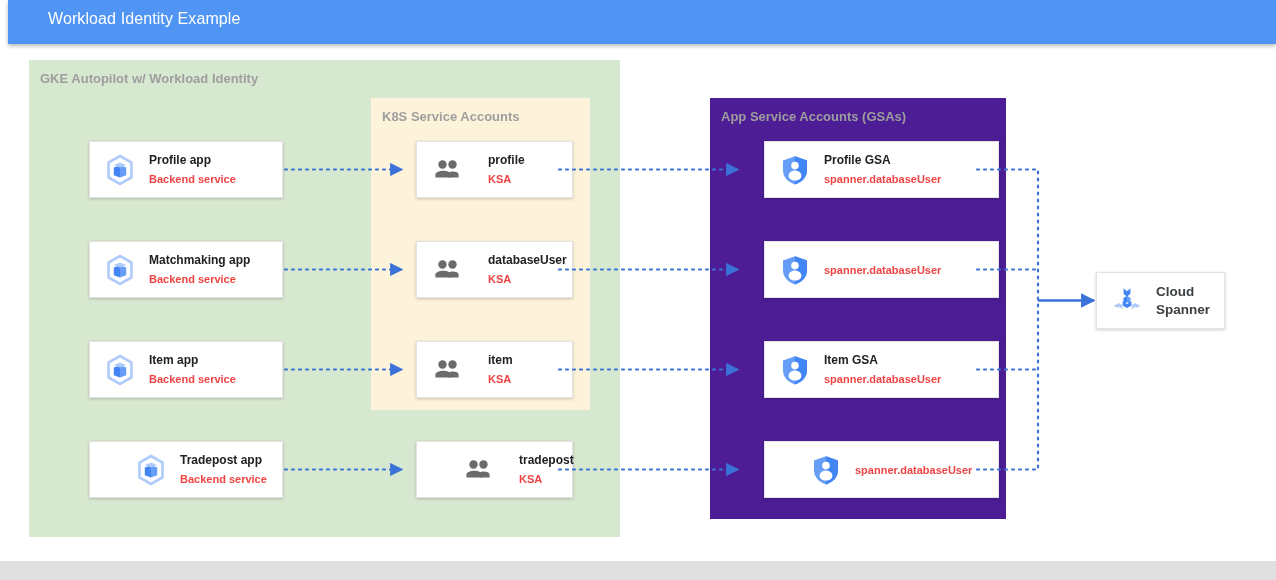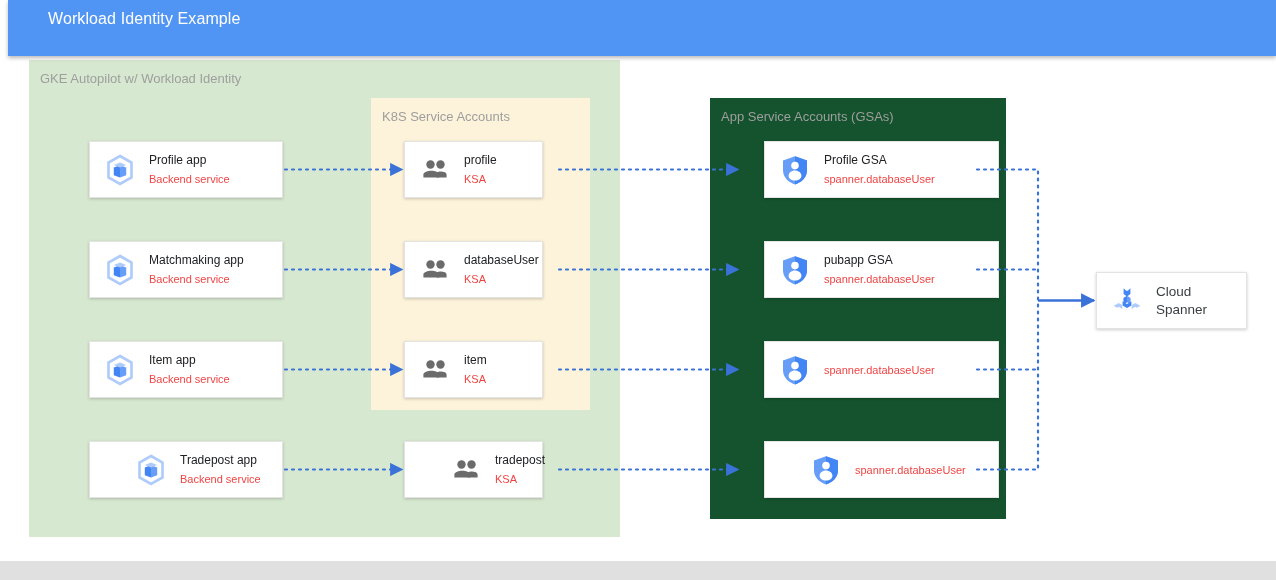--- a/index.html
+++ b/index.html
@@ -15,21 +15,21 @@
     font-family: "Liberation Sans", sans-serif;
     -webkit-font-smoothing: antialiased;
   }
 
   
   #header-bar {
     position: absolute;
     left: 8px;
     top: 0;
     width: 1268px;
-    height: 56px;
+    height: 44px;
     background: #5094F4;
     box-shadow: 0 2px 4px rgba(0,0,0,0.28);
     z-index: 40;
   }
   #header-title {
     position: absolute;
     left: 40px;
     top: 10px;
     font-size: 16px;
     color: #ffffff;
@@ -49,20 +49,21 @@
 
   
   #canvas {
     position: absolute;
     left: 0;
     top: 40px;
     width: 1276px;
     height: 521px;
     background: #ffffff;
     overflow: hidden;
+    font-weight: bold;
   }
 
   
   .group {
     position: absolute;
     box-sizing: border-box;
   }
   .group-label {
     position: absolute;
     left: 11px;
@@ -85,21 +86,21 @@
     width: 219px;
     height: 312px;
     background: #fdf3da;
     z-index: 2;
   }
   #group-gsa {
     left: 710px;
     top: 58px;
     width: 296px;
     height: 421px;
-    background: #14532d;
+    background: #4c1d95;
     z-index: 2;
   }
 
   
   .node {
     position: absolute;
     box-sizing: border-box;
     background: #ffffff;
     border: 1px solid #e3e3e3;
     box-shadow: 0 1px 3px rgba(0,0,0,0.20);
@@ -139,33 +140,33 @@
   }
   .node-title-only {
     font-size: 13.5px;
     color: #3c4043;
     line-height: 18px;
   }
 
   
   .node-app  { left: 89px;  width: 194px; height: 57px; }
   
-  .node-ksa  { left: 404px; width: 139px; height: 57px; }
+  .node-ksa  { left: 416px; width: 157px; height: 57px; gap: 12px; }
   
   .node-gsa  { left: 740px; width: 235px; height: 57px; margin-left: 24px; }
 
   .row-1 { top: 101px; }
   .row-2 { top: 201px; }
   .row-3 { top: 301px; }
   .row-4 { top: 401px; padding-left: 31px; }
 
   #node-spanner {
     left: 1096px;
     top: 232px;
-    width: 151px;
+    width: 129px;
     height: 57px;
   }
 
   
   #connectors {
     position: absolute;
     left: 0;
     top: 0;
     width: 1276px;
     height: 521px;
@@ -361,35 +362,35 @@
   <div class="node node-gsa row-2">
     <span class="node-icon">
       <svg width="32" height="32" viewBox="0 0 32 32">
         <path d="M16 2.2 L28 6.6 L28 16.2 C28 23.4 22.6 28.2 16 30.4 C9.4 28.2 4 23.4 4 16.2 L4 6.6 Z" fill="#669df6"></path>
         <path d="M16 2.2 L28 6.6 L28 16.2 C28 23.4 22.6 28.2 16 30.4 Z" fill="#4285f4"></path>
         <circle cx="16" cy="11.6" r="3.8" fill="#ffffff"></circle>
         <path d="M16 16.4 C19.6 16.4 22.4 18.8 22.4 21.8 C22.4 24.8 19.6 26.6 16 26.6 C12.4 26.6 9.6 24.8 9.6 21.8 C9.6 18.8 12.4 16.4 16 16.4 Z" fill="#ffffff"></path>
       </svg>
     </span>
     <span class="node-text">
-      <span class="node-title">pubapp GSA</span>
       <span class="node-sub">spanner.databaseUser</span>
     </span>
   </div>
 
   <div class="node node-gsa row-3">
     <span class="node-icon">
       <svg width="32" height="32" viewBox="0 0 32 32">
         <path d="M16 2.2 L28 6.6 L28 16.2 C28 23.4 22.6 28.2 16 30.4 C9.4 28.2 4 23.4 4 16.2 L4 6.6 Z" fill="#669df6"></path>
         <path d="M16 2.2 L28 6.6 L28 16.2 C28 23.4 22.6 28.2 16 30.4 Z" fill="#4285f4"></path>
         <circle cx="16" cy="11.6" r="3.8" fill="#ffffff"></circle>
         <path d="M16 16.4 C19.6 16.4 22.4 18.8 22.4 21.8 C22.4 24.8 19.6 26.6 16 26.6 C12.4 26.6 9.6 24.8 9.6 21.8 C9.6 18.8 12.4 16.4 16 16.4 Z" fill="#ffffff"></path>
       </svg>
     </span>
     <span class="node-text">
+      <span class="node-title">Item GSA</span>
       <span class="node-sub">spanner.databaseUser</span>
     </span>
   </div>
 
   <div class="node node-gsa row-4">
     <span class="node-icon">
       <svg width="32" height="32" viewBox="0 0 32 32">
         <path d="M16 2.2 L28 6.6 L28 16.2 C28 23.4 22.6 28.2 16 30.4 C9.4 28.2 4 23.4 4 16.2 L4 6.6 Z" fill="#669df6"></path>
         <path d="M16 2.2 L28 6.6 L28 16.2 C28 23.4 22.6 28.2 16 30.4 Z" fill="#4285f4"></path>
         <circle cx="16" cy="11.6" r="3.8" fill="#ffffff"></circle>

